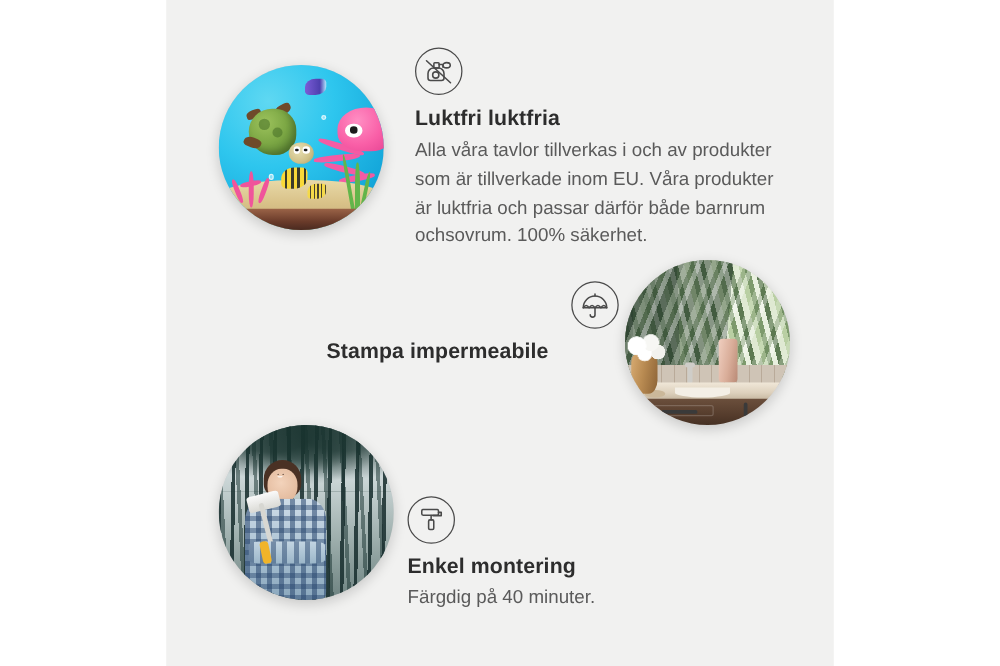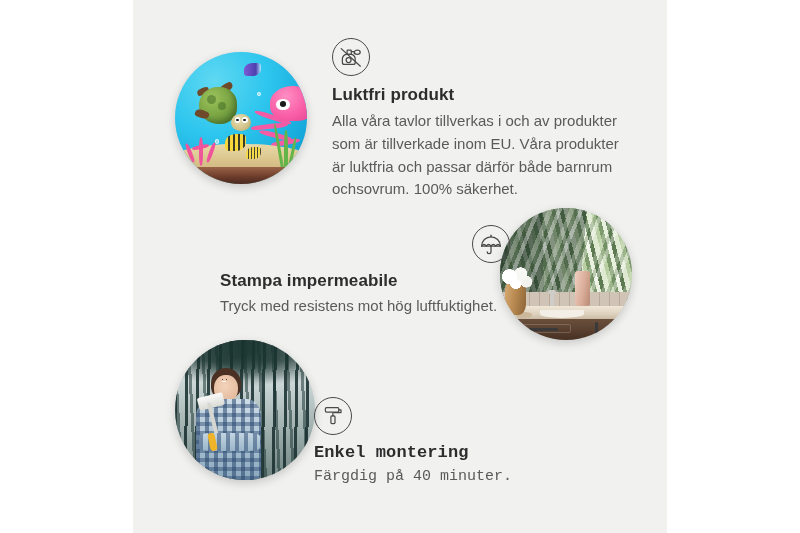--- a/index.html
+++ b/index.html
@@ -328,26 +328,26 @@
     line-height:1.52;
     color:#5a5a5a;
   }
 
   
   #feature-odourless { left:332px; top:38px; width:300px; }
   #feature-odourless .icon-circle { margin:0 0 9px 0; }
   #feature-odourless .feat-title { margin-bottom:5px; }
 
   
-  #feature-waterproof { left:220px; top:225px; width:290px; text-align:left; }
+  #feature-waterproof { left:205px; top:225px; width:290px; text-align:center; }
   #feature-waterproof .icon-circle { margin:0 0 8px auto; }
   #feature-waterproof .feat-title { margin-bottom:4px; }
 
   
-  #feature-assembly { left:314px; top:397px; width:260px;font-family:Liberation Mono, monospace; }
+  #feature-assembly { left:326px; top:397px; width:260px; }
   #feature-assembly .icon-circle { margin:0 0 8px 0; }
   #feature-assembly .feat-title { margin-bottom:4px; }
 </style>
 </head>
 <body>
 
 <div id="stage">
 
   <div class="panel"></div>
 
@@ -437,35 +437,34 @@
     <div class="icon-circle">
       <svg width="26" height="26" viewBox="0 0 26 26" fill="none" stroke="#4a4a4a" stroke-width="1.25" stroke-linecap="round" stroke-linejoin="round">
         <path d="M6.4 20.4h8.8a2 2 0 0 0 2-2v-3.6a4.4 4.4 0 0 0-4.4-4.4H8.8a4.4 4.4 0 0 0-4.4 4.4v3.6a2 2 0 0 0 2 2z"></path>
         <rect x="9.1" y="6.2" width="4.2" height="4.2" rx="0.7"></rect>
         <path d="M13.3 7.6h3.1v2.1"></path>
         <ellipse cx="19.3" cy="8.2" rx="2.9" ry="2.1"></ellipse>
         <circle cx="10.6" cy="16" r="2.5"></circle>
         <path d="M3.2 4.6 L22.4 22.2"></path>
       </svg>
     </div>
-    <div class="feat-title">Luktfri produkt</div>
+    <div class="feat-title">Luktfri luktfria</div>
     <div class="feat-body">Alla våra tavlor tillverkas i och av produkter som är tillverkade inom EU. Våra produkter är luktfria och passar därför både barnrum ochsovrum. 100% säkerhet.</div>
   </div>
 
   <div class="feature" id="feature-waterproof">
     <div class="icon-circle">
       <svg width="26" height="26" viewBox="0 0 26 26" fill="none" stroke="#4a4a4a" stroke-width="1.25" stroke-linecap="round" stroke-linejoin="round">
         <path d="M3.6 15.2a9.4 9.4 0 0 1 18.8 0z"></path>
         <path d="M3.6 15.2c1.6-2.4 3.1-2.4 4.7 0 1.6-2.4 3.1-2.4 4.7 0 1.6-2.4 3.1-2.4 4.7 0 1.6-2.4 3.1-2.4 4.7 0"></path>
         <path d="M13 15.2v5.6a1.9 1.9 0 0 1-3.8 0"></path>
         <path d="M13 5.8V4.2"></path>
       </svg>
     </div>
     <div class="feat-title">Stampa impermeabile</div>
-    <div class="feat-body">Tryck med resistens mot hög luftfuktighet.</div>
   </div>
 
   <div class="feature" id="feature-assembly">
     <div class="icon-circle">
       <svg width="26" height="26" viewBox="0 0 26 26" fill="none" stroke="#4a4a4a" stroke-width="1.25" stroke-linecap="round" stroke-linejoin="round">
         <rect x="5.4" y="4.6" width="13.4" height="4.6" rx="1.1"></rect>
         <path d="M18.8 6.9h2.2v2.6h-6.6"></path>
         <path d="M12.9 9.5v3.4"></path>
         <rect x="10.9" y="12.9" width="4.1" height="7.7" rx="1"></rect>
       </svg>

